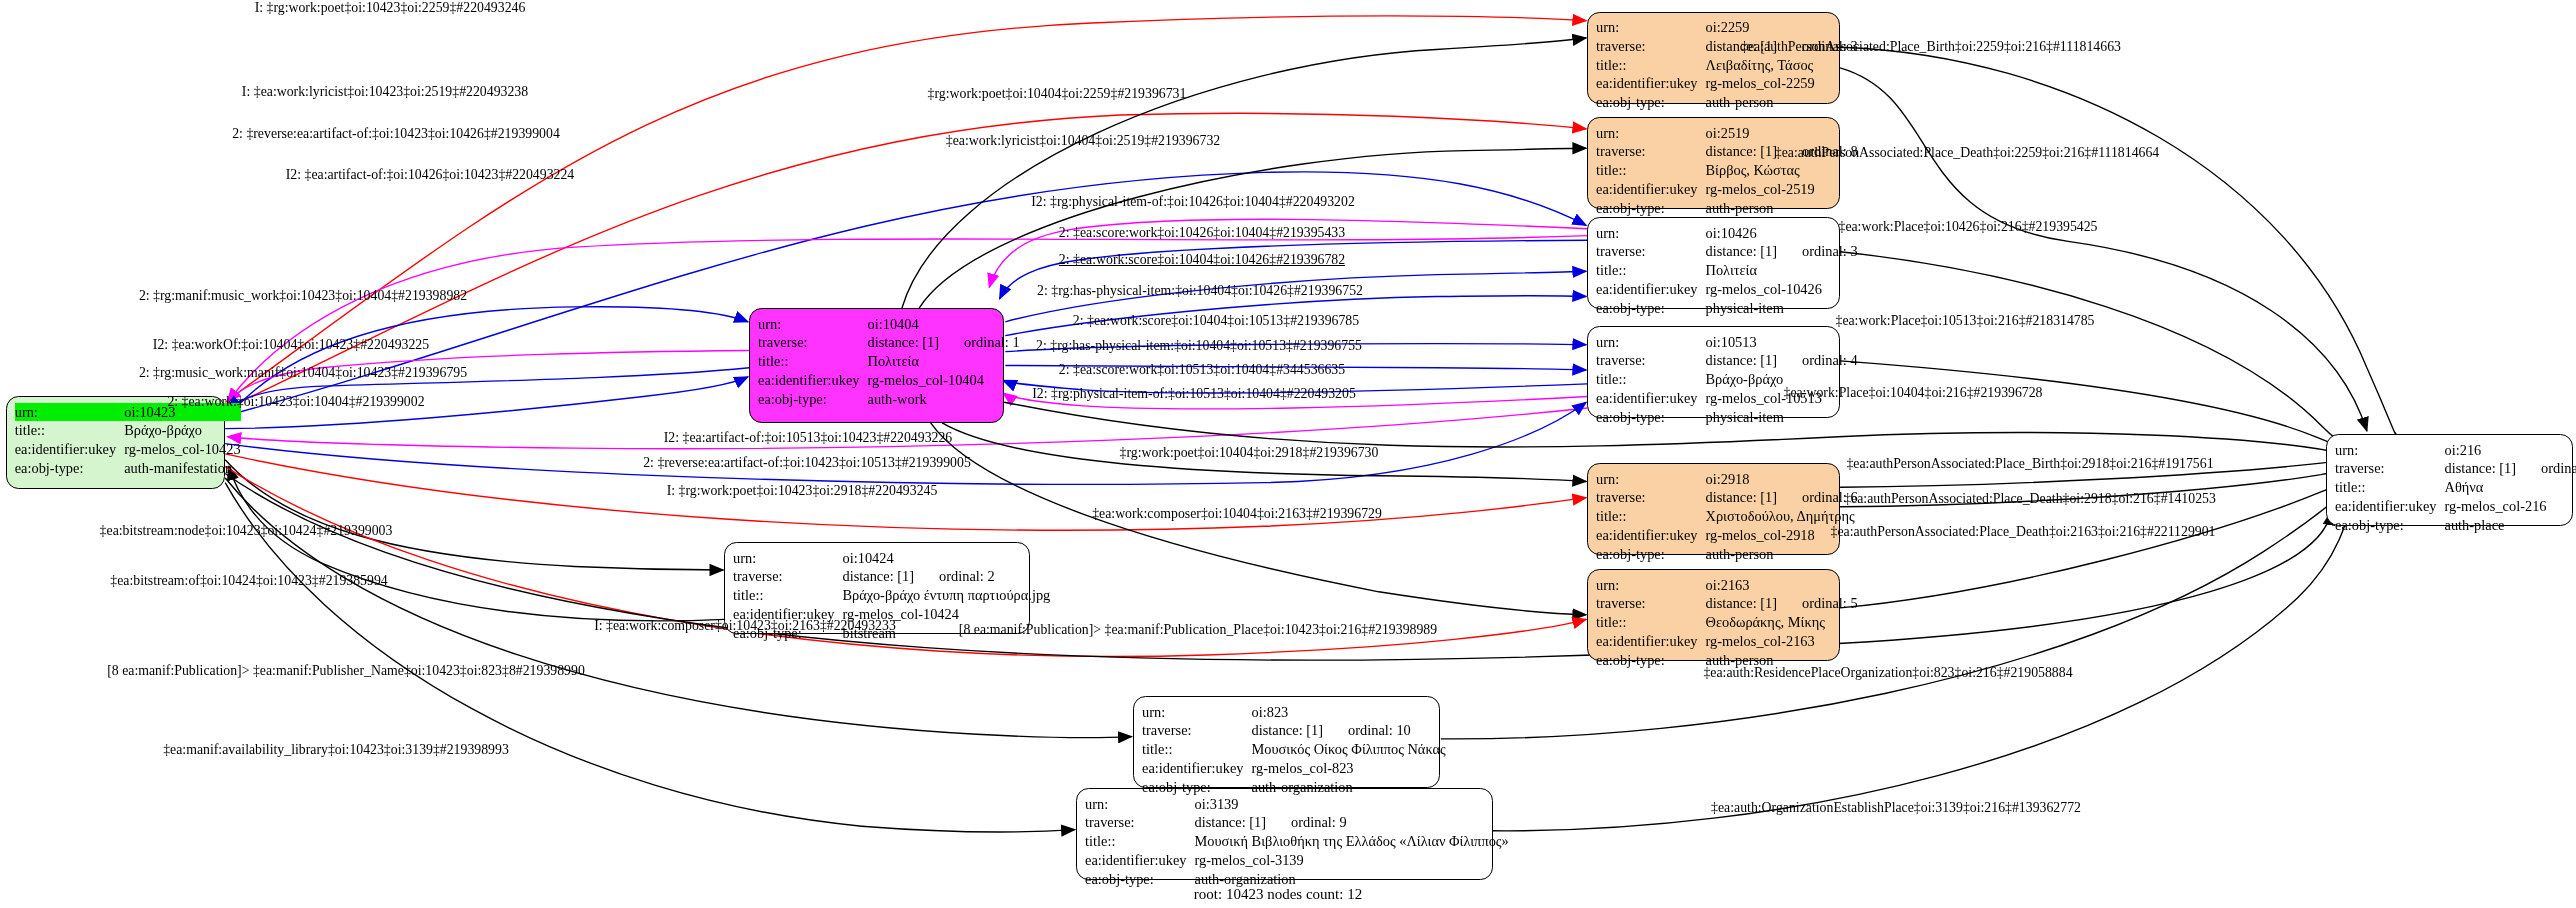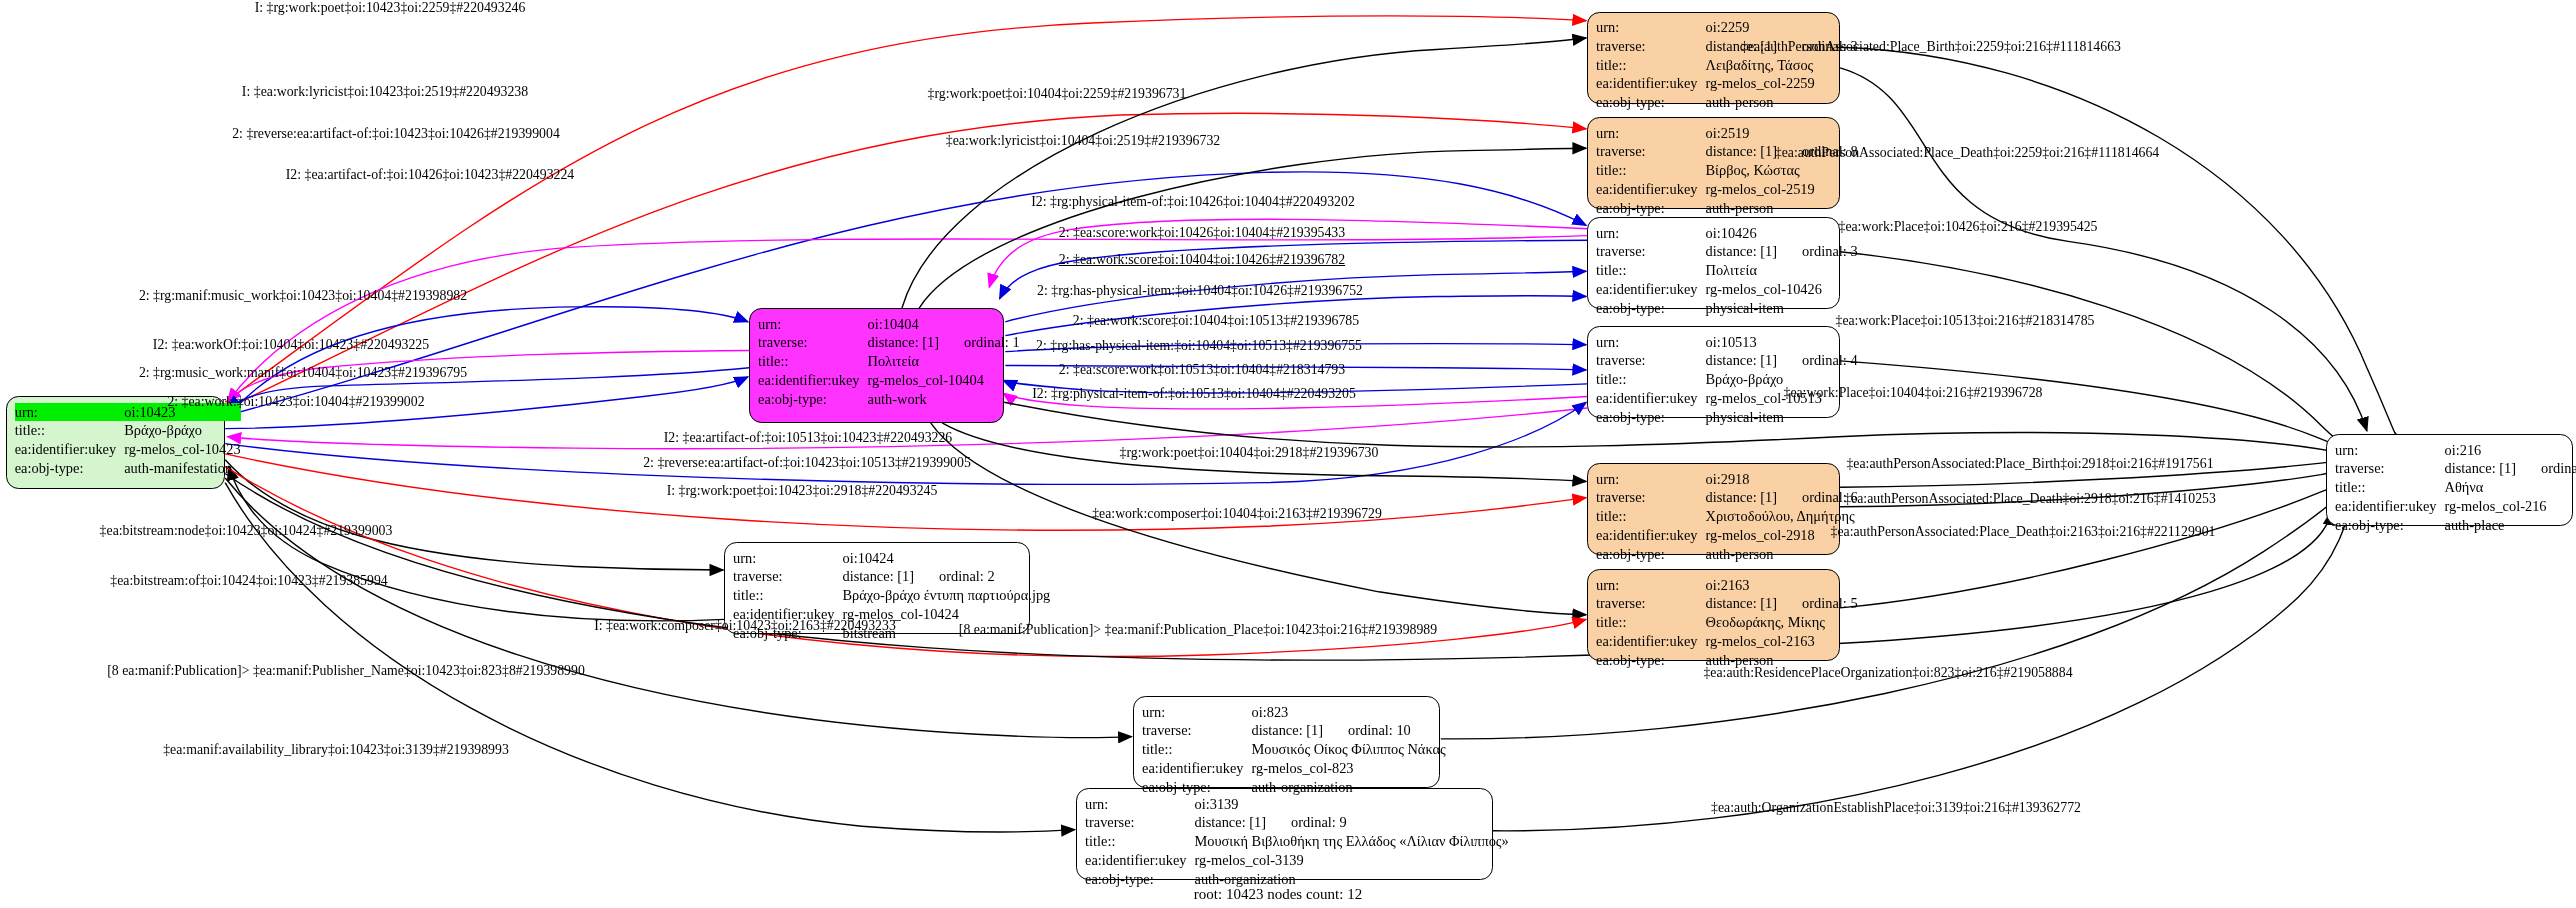--- a/index.html
+++ b/index.html
@@ -406,21 +406,21 @@
       <div class="elabel" style="left: 396px; top: 134px;">2: ‡reverse:ea:artifact-of:‡oi:10423‡oi:10426‡#219399004</div>
       <div class="elabel" style="left: 396px; top: 175px; margin-left: 34px;">I2: ‡ea:artifact-of:‡oi:10426‡oi:10423‡#220493224</div>
       <div class="elabel" style="left: 1057px; top: 94px;">‡rg:work:poet‡oi:10404‡oi:2259‡#219396731</div>
       <div class="elabel" style="left: 1083px; top: 141px;">‡ea:work:lyricist‡oi:10404‡oi:2519‡#219396732</div>
       <div class="elabel" style="left: 1193px; top: 202px;">I2: ‡rg:physical-item-of:‡oi:10426‡oi:10404‡#220493202</div>
       <div class="elabel" style="left: 1202px; top: 233px;">2: ‡ea:score:work‡oi:10426‡oi:10404‡#219395433</div>
       <div class="elabel" style="left: 1202px; top: 260px; text-decoration: underline;">2: ‡ea:work:score‡oi:10404‡oi:10426‡#219396782</div>
       <div class="elabel" style="left: 1200px; top: 291px;">2: ‡rg:has-physical-item:‡oi:10404‡oi:10426‡#219396752</div>
       <div class="elabel" style="left: 1216px; top: 321px;">2: ‡ea:work:score‡oi:10404‡oi:10513‡#219396785</div>
       <div class="elabel" style="left: 1199px; top: 346px;">2: ‡rg:has-physical-item:‡oi:10404‡oi:10513‡#219396755</div>
-      <div class="elabel" style="left: 1202px; top: 370px;">2: ‡ea:score:work‡oi:10513‡oi:10404‡#218314793</div>
+      <div class="elabel" style="left: 1202px; top: 370px;">2: ‡ea:score:work‡oi:10513‡oi:10404‡#344536635</div>
       <div class="elabel" style="left: 1194px; top: 394px;">I2: ‡rg:physical-item-of:‡oi:10513‡oi:10404‡#220493205</div>
       <div class="elabel" style="left: 303px; top: 296px;">2: ‡rg:manif:music_work‡oi:10423‡oi:10404‡#219398982</div>
       <div class="elabel" style="left: 291px; top: 345px;">I2: ‡ea:workOf:‡oi:10404‡oi:10423‡#220493225</div>
       <div class="elabel" style="left: 303px; top: 373px;">2: ‡rg:music_work:manif‡oi:10404‡oi:10423‡#219396795</div>
       <div class="elabel" style="left: 296px; top: 402px;">2: ‡ea:work:‡oi:10423‡oi:10404‡#219399002</div>
       <div class="elabel" style="left: 808px; top: 438px;">I2: ‡ea:artifact-of:‡oi:10513‡oi:10423‡#220493226</div>
       <div class="elabel" style="left: 807px; top: 463px;">2: ‡reverse:ea:artifact-of:‡oi:10423‡oi:10513‡#219399005</div>
       <div class="elabel" style="left: 802px; top: 491px;">I: ‡rg:work:poet‡oi:10423‡oi:2918‡#220493245</div>
       <div class="elabel" style="left: 1249px; top: 453px;">‡rg:work:poet‡oi:10404‡oi:2918‡#219396730</div>
       <div class="elabel" style="left: 1237px; top: 514px;">‡ea:work:composer‡oi:10404‡oi:2163‡#219396729</div>

